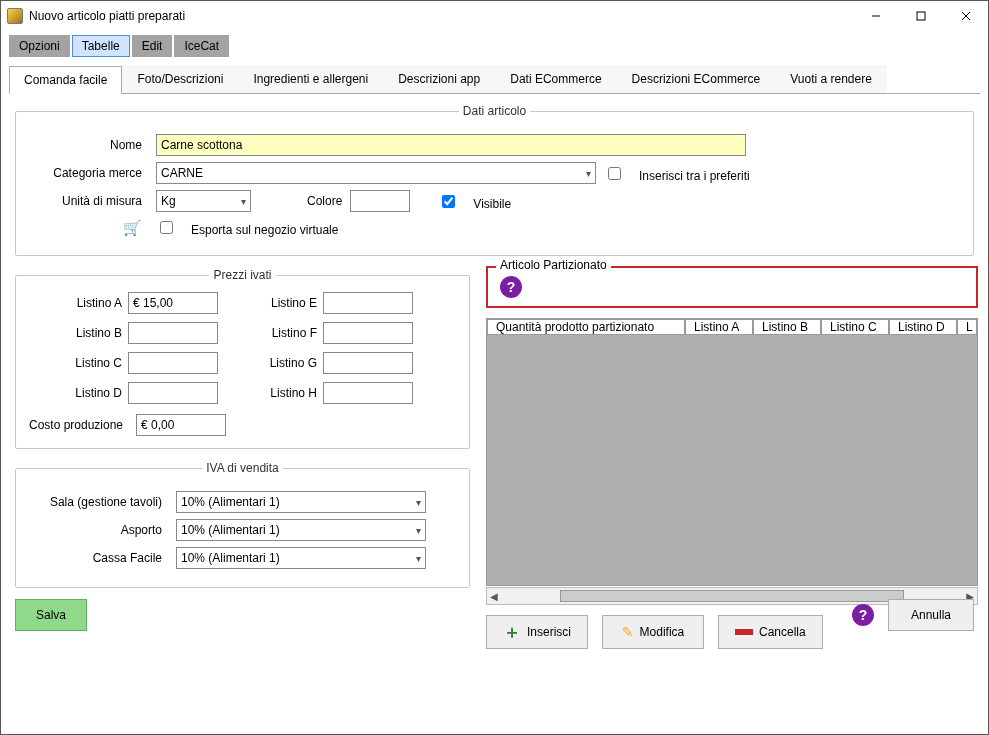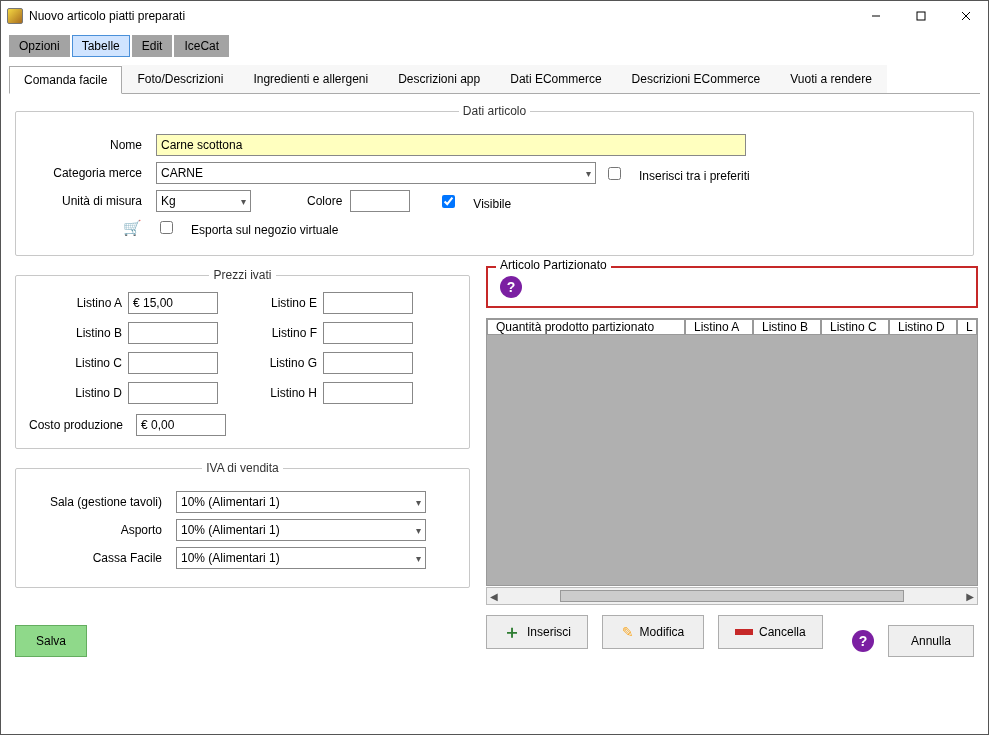--- a/index.html
+++ b/index.html
@@ -45,21 +45,21 @@
 .grid-head .gh { border:1px solid #999; padding:0 8px; white-space:nowrap; background:#fff; }
 .hscroll { height:18px; background:#f0f0f0; border:1px solid #bbb; display:flex; align-items:center; justify-content:space-between; padding:0 3px; margin-top:1px; }
 .hscroll .thumb { height:12px; background:#ccc; border:1px solid #999; width:71%; }
 .hscroll .sa { font-size:10px; color:#555; }
 .btnrow { display:flex; gap:14px; margin-top:10px; }
 .btn { border:1px solid #adadad; background:#efefef; padding:6px 16px; display:inline-flex; align-items:center; gap:6px; min-width:102px; justify-content:center; height:30px; }
 .btn.big { height:34px; }
 .plus-icon { color:#2e7d32; font-weight:bold; font-size:18px; }
 .pencil-icon { color:#f9a825; font-size:14px; }
 .minus-icon { display:inline-block; width:18px; height:6px; background:#c62828; }
-.footer { position:absolute; left:14px; right:14px; bottom:2px; display:flex; align-items:center; }
+.footer { position:absolute; left:14px; right:14px; bottom:28px; display:flex; align-items:center; }
 .footer .save { background:#8fd98a; border:1px solid #64ad5f; padding:8px 20px; }
 .footer .spacer { flex:1; }
 .footer .cancel { border:1px solid #adadad; background:#efefef; padding:8px 22px; }
 .footer .help-icon { margin-right:14px; }
 .partiz-legend { position:absolute; top:-8px; left:10px; background:#fff; padding:0 4px; font-size:12px; }
 .partiz-outer { position:relative; margin-bottom:10px; }
 </style>
 </head>
 <body>
 

